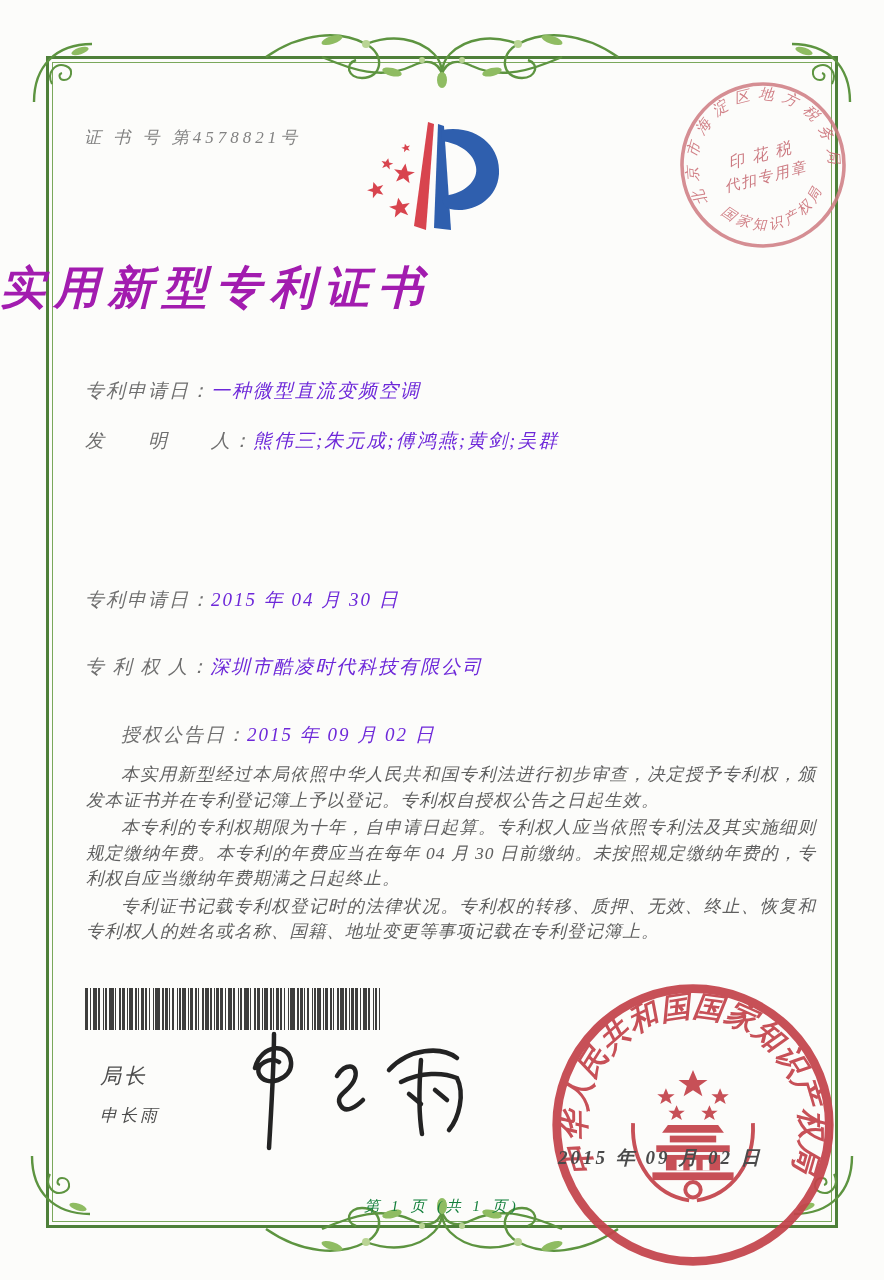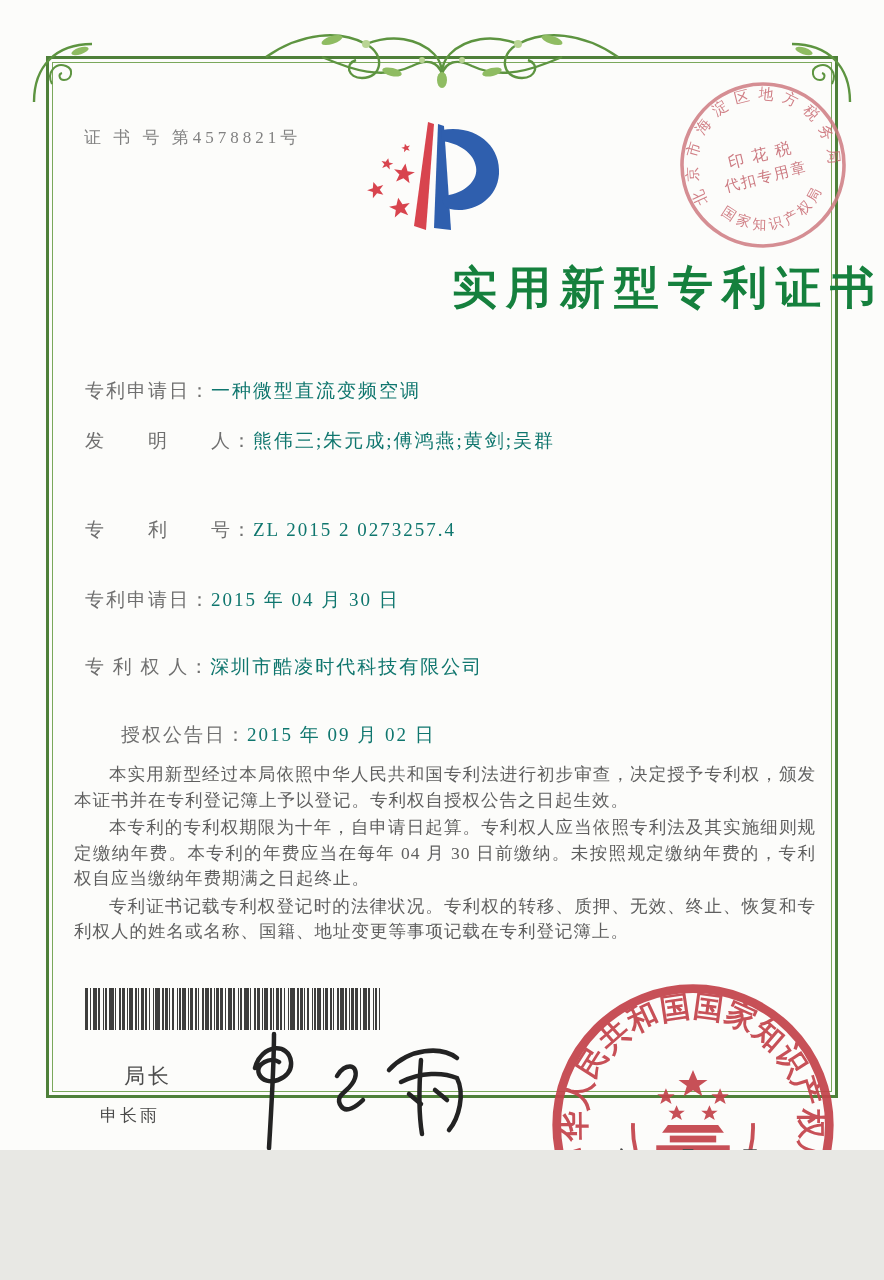--- a/index.html
+++ b/index.html
@@ -1,52 +1,53 @@
 <!DOCTYPE html>
 <html><head>
 <meta charset="utf-8">
 <style>
   html,body{margin:0;padding:0;background:#e8e8e4;}
   .page{
-    position:relative;width:884px;height:1150px;margin:0 auto;
+    position:relative;width:884px;height:1280px;margin:0 auto;
     background:#fcfcfa;overflow:hidden;
     font-family:"Liberation Serif","DejaVu Serif",serif;
+    font-style:italic;
   }
   
   .frame{position:absolute;left:46px;right:46px;top:56px;bottom:52px;
     border:3px solid #4e8039;}
   .frame-inner{position:absolute;inset:3px;border:1px solid #7aa85b;}
   .ornament{position:absolute;pointer-events:none;}
   .orn-top{left:262px;top:20px;}
   .orn-bottom{left:262px;top:1192px;transform:scaleY(-1);}
   .corner{position:absolute;width:70px;height:70px;}
   .c-tl{left:28px;top:38px;}
   .c-tr{right:28px;top:38px;transform:scaleX(-1);}
   .c-bl{left:26px;top:1150px;transform:scaleY(-1);}
   .c-br{right:26px;top:1150px;transform:scale(-1,-1);}
   
   .cert-no{position:absolute;left:84px;top:126px;font-size:17px;
     color:#828282;letter-spacing:4px;}
   .logo{position:absolute;left:338px;top:112px;}
-  .title{position:absolute;left:0;right:0;top:258px;text-align:right;
-    font-size:45px;font-weight:700;letter-spacing:9px;color:#15803d;}
+  .title{position:absolute;left:0;right:0;top:258px;text-align:left;
+    font-size:45px;font-weight:700;letter-spacing:9px;color:#a21caf;}
   
   .field{position:absolute;left:85px;font-size:19px;color:#6f6f6f;
     letter-spacing:2px;white-space:nowrap;}
   .f0{top:378px;} .f1{top:428px;} .f2{top:517px;}
   .f3{top:587px;} .f4{top:654px;} .f5{top:722px;margin-left:36px;}
-  .field .val{color:#0f766e;}
+  .field .val{color:#6d28d9;}
   
   .body-text{position:absolute;left:70px;width:746px;top:762px;
     font-size:17.5px;line-height:25.5px;color:#5f5f5f;text-align:justify;
     letter-spacing:1px;}
-  .body-text p{margin:0 0 2px 4px;text-indent:2em;}
+  .body-text p{margin:0 0 2px 16px;text-indent:2em;}
   
   .barcode{position:absolute;left:85px;top:988px;opacity:.85;}
-  .sig-role{position:absolute;left:100px;top:1062px;font-size:21px;color:#4c4c4c;letter-spacing:3px;margin-left:24px;}
+  .sig-role{position:absolute;left:100px;top:1062px;font-size:21px;color:#4c4c4c;letter-spacing:3px;}
   .sig-name{position:absolute;left:100px;top:1104px;font-size:17px;color:#4c4c4c;letter-spacing:3px;}
   .sig-hand{position:absolute;left:225px;top:1028px;}
   .seal-main{position:absolute;left:548px;top:980px;opacity:.93;}
   .seal-date{position:absolute;left:558px;top:1145px;font-size:19px;color:#4a4a4a;
     letter-spacing:3px;font-weight:600;}
   .seal-tax{position:absolute;left:668px;top:70px;transform:rotate(-14deg);opacity:.85;}
   .footer{position:absolute;left:0;right:0;top:1197px;text-align:center;
     font-size:15px;color:#15803d;letter-spacing:4px;}
 </style>
 </head>
@@ -163,23 +164,20 @@
     <text x="95" y="112" text-anchor="middle" font-size="15" fill="#c4646d" letter-spacing="2" font-family="'Liberation Serif',serif">代扣专用章</text>
   </svg>
 
   <div class="title">实用新型专利证书</div>
 
   <div class="field f0">
     <span class="lbl">专利申请日：</span><span class="val">一种微型直流变频空调</span>
   </div>
   <div class="field f1">
     <span class="lbl">发　　明　　人：</span><span class="val">熊伟三;朱元成;傅鸿燕;黄剑;吴群</span>
-  </div>
-  <div class="field f2">
-    <span class="lbl">专　　利　　号：</span><span class="val">ZL 2015 2 0273257.4</span>
   </div>
   <div class="field f3">
     <span class="lbl">专利申请日：</span><span class="val">2015 年 04 月 30 日</span>
   </div>
   <div class="field f4">
     <span class="lbl">专 利 权 人：</span><span class="val">深圳市酷凌时代科技有限公司</span>
   </div>
   <div class="field f5">
     <span class="lbl">授权公告日：</span><span class="val">2015 年 09 月 02 日</span>
   </div>

